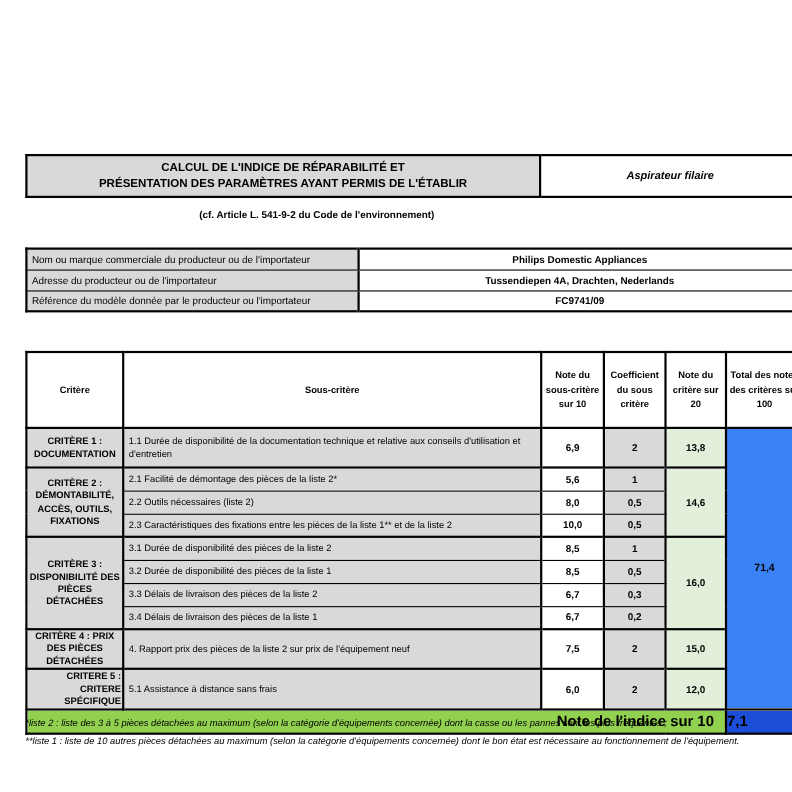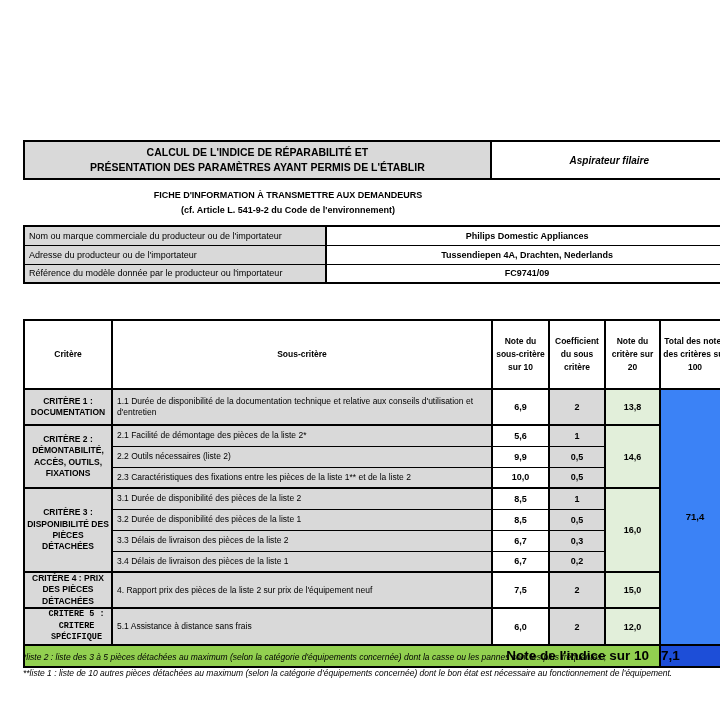--- a/index.html
+++ b/index.html
@@ -44,21 +44,21 @@
   }
   .col-crit  { width: 88px; }
   .col-sub   { width: 380px; }
   .col-n10   { width: 57px; }
   .col-coef  { width: 56px; }
   .col-n20   { width: 55px; }
   .col-tot   { width: 70px; }
 
   td.crit { background: #d9d9d9; font-weight: bold; font-size: 8.5px; text-align: center;
             border-top: 2px solid #000; border-bottom: 2px solid #000; line-height: 1.35; padding: 0 1px; }
-  td.crit.left { text-align: center; padding-left: 18px; font-family: Liberation Mono, monospace; }
+  td.crit.left { text-align: right; padding-left: 18px; }
   td.sub  { background: #d9d9d9; font-size: 8.5px; text-align: left; padding-left: 4px; padding-right: 14px; line-height: 1.3; }
   td.n10  { background: #fff; font-weight: bold; font-size: 9px; text-align: center; }
   td.coef { background: #d9d9d9; font-weight: bold; font-size: 9px; text-align: center; }
   td.n20  { background: #e2efda; font-weight: bold; font-size: 9px; text-align: center;
             border-top: 2px solid #000; border-bottom: 2px solid #000; }
   td.tot  { background: #3b82f6; font-weight: bold; font-size: 9.5px; text-align: center;
             border-top: 2px solid #000; border-bottom: 2px solid #000; }
   tr.group-start td { border-top: 2px solid #000; }
 
   .h34 { height: 36px; }
@@ -90,21 +90,20 @@
       <td class="title-cell">
         <div>CALCUL DE L'INDICE DE RÉPARABILITÉ ET</div>
         <div>PRÉSENTATION DES PARAMÈTRES AYANT PERMIS DE L'ÉTABLIR</div>
       </td>
       <td class="product-cell">Aspirateur filaire</td>
     </tr>
   </tbody>
     </table>
 
   <div class="subtitle">
-    <div>FICHE D'INFORMATION À TRANSMETTRE AUX DEMANDEURS</div>
     <div>(cf. Article L. 541-9-2 du Code de l'environnement)</div>
   </div>
 
   <table class="info-table">
     <tbody>
     <tr>
       <td class="info-label">Nom ou marque commerciale du producteur ou de l'importateur</td>
       <td class="info-value">Philips Domestic Appliances</td>
     </tr>
     <tr>
@@ -148,21 +147,21 @@
 
     <tr class="group-start h21">
       <td class="crit" rowspan="3">CRITÈRE 2 : DÉMONTABILITÉ, ACCÈS, OUTILS, FIXATIONS</td>
       <td class="sub">2.1 Facilité de démontage des pièces de la liste 2*</td>
       <td class="n10">5,6</td>
       <td class="coef">1</td>
       <td class="n20" rowspan="3">14,6</td>
     </tr>
     <tr class="h21">
       <td class="sub">2.2 Outils nécessaires (liste 2)</td>
-      <td class="n10">9,9</td>
+      <td class="n10">8,0</td>
       <td class="coef">0,5</td>
     </tr>
     <tr class="h21">
       <td class="sub">2.3 Caractéristiques des fixations entre les pièces de la liste 1** et de la liste 2</td>
       <td class="n10">10,0</td>
       <td class="coef">0,5</td>
     </tr>
 
     <tr class="group-start h21">
       <td class="crit" rowspan="4">CRITÈRE 3 : DISPONIBILITÉ DES PIÈCES DÉTACHÉES</td>

